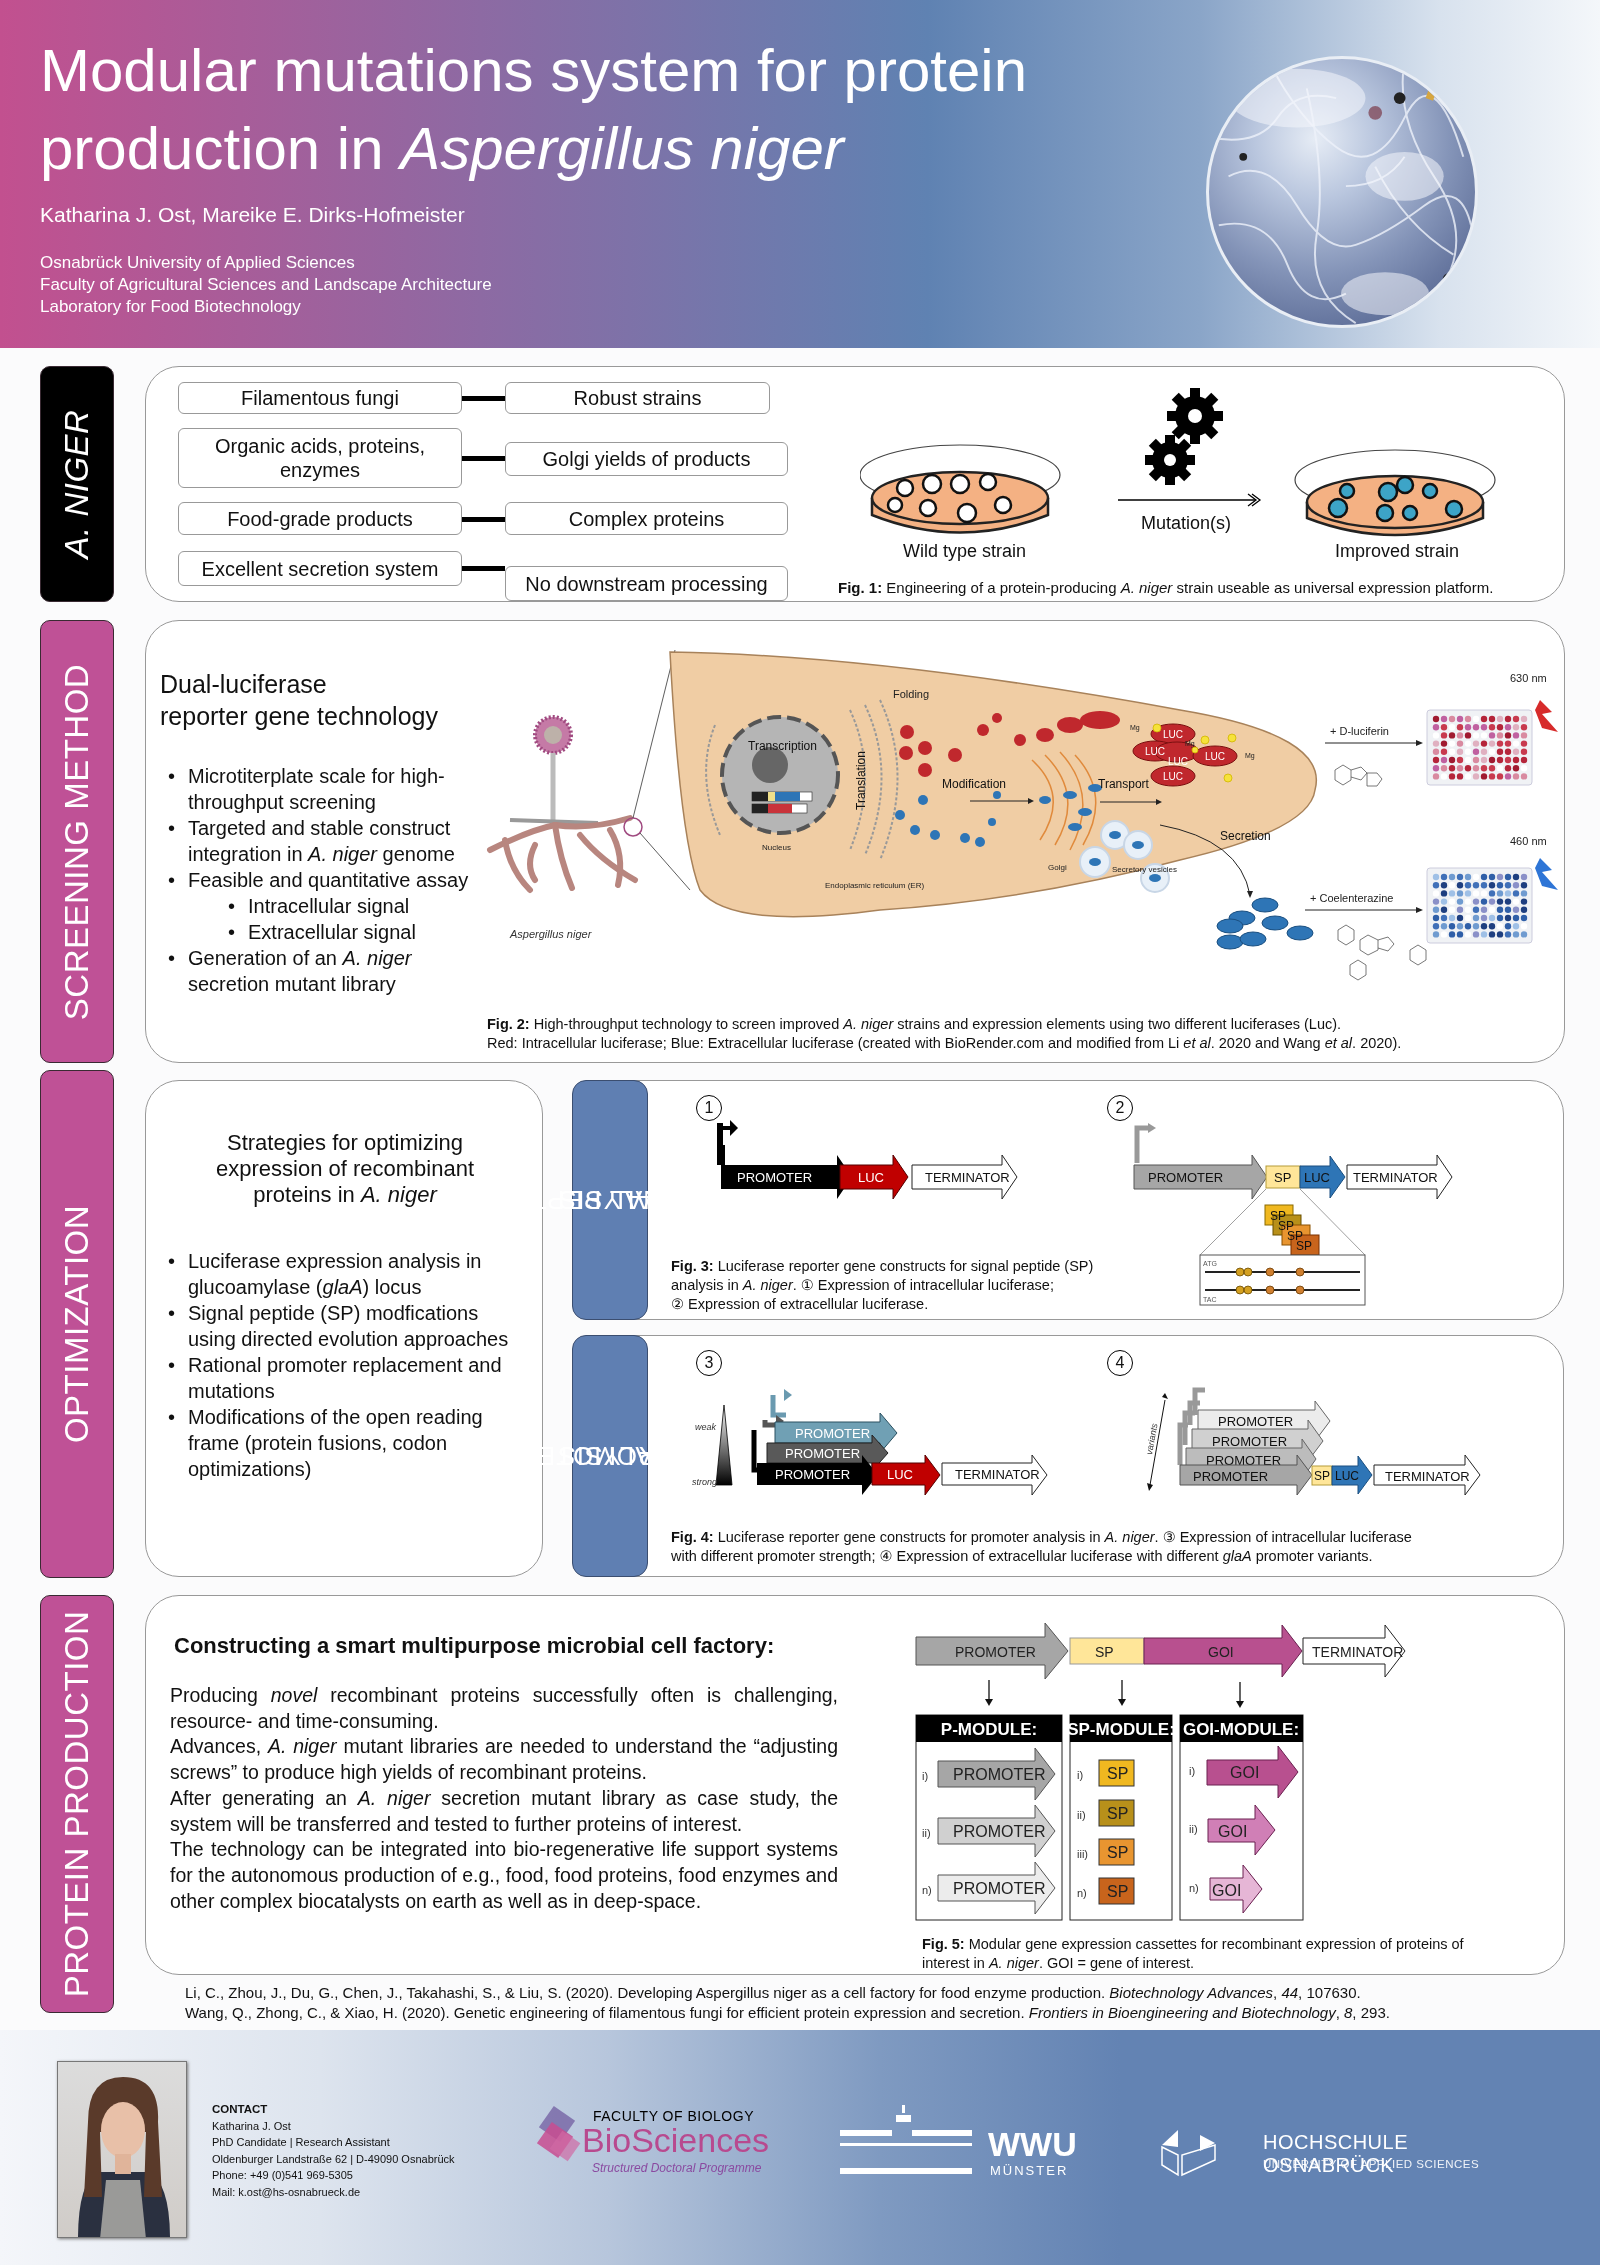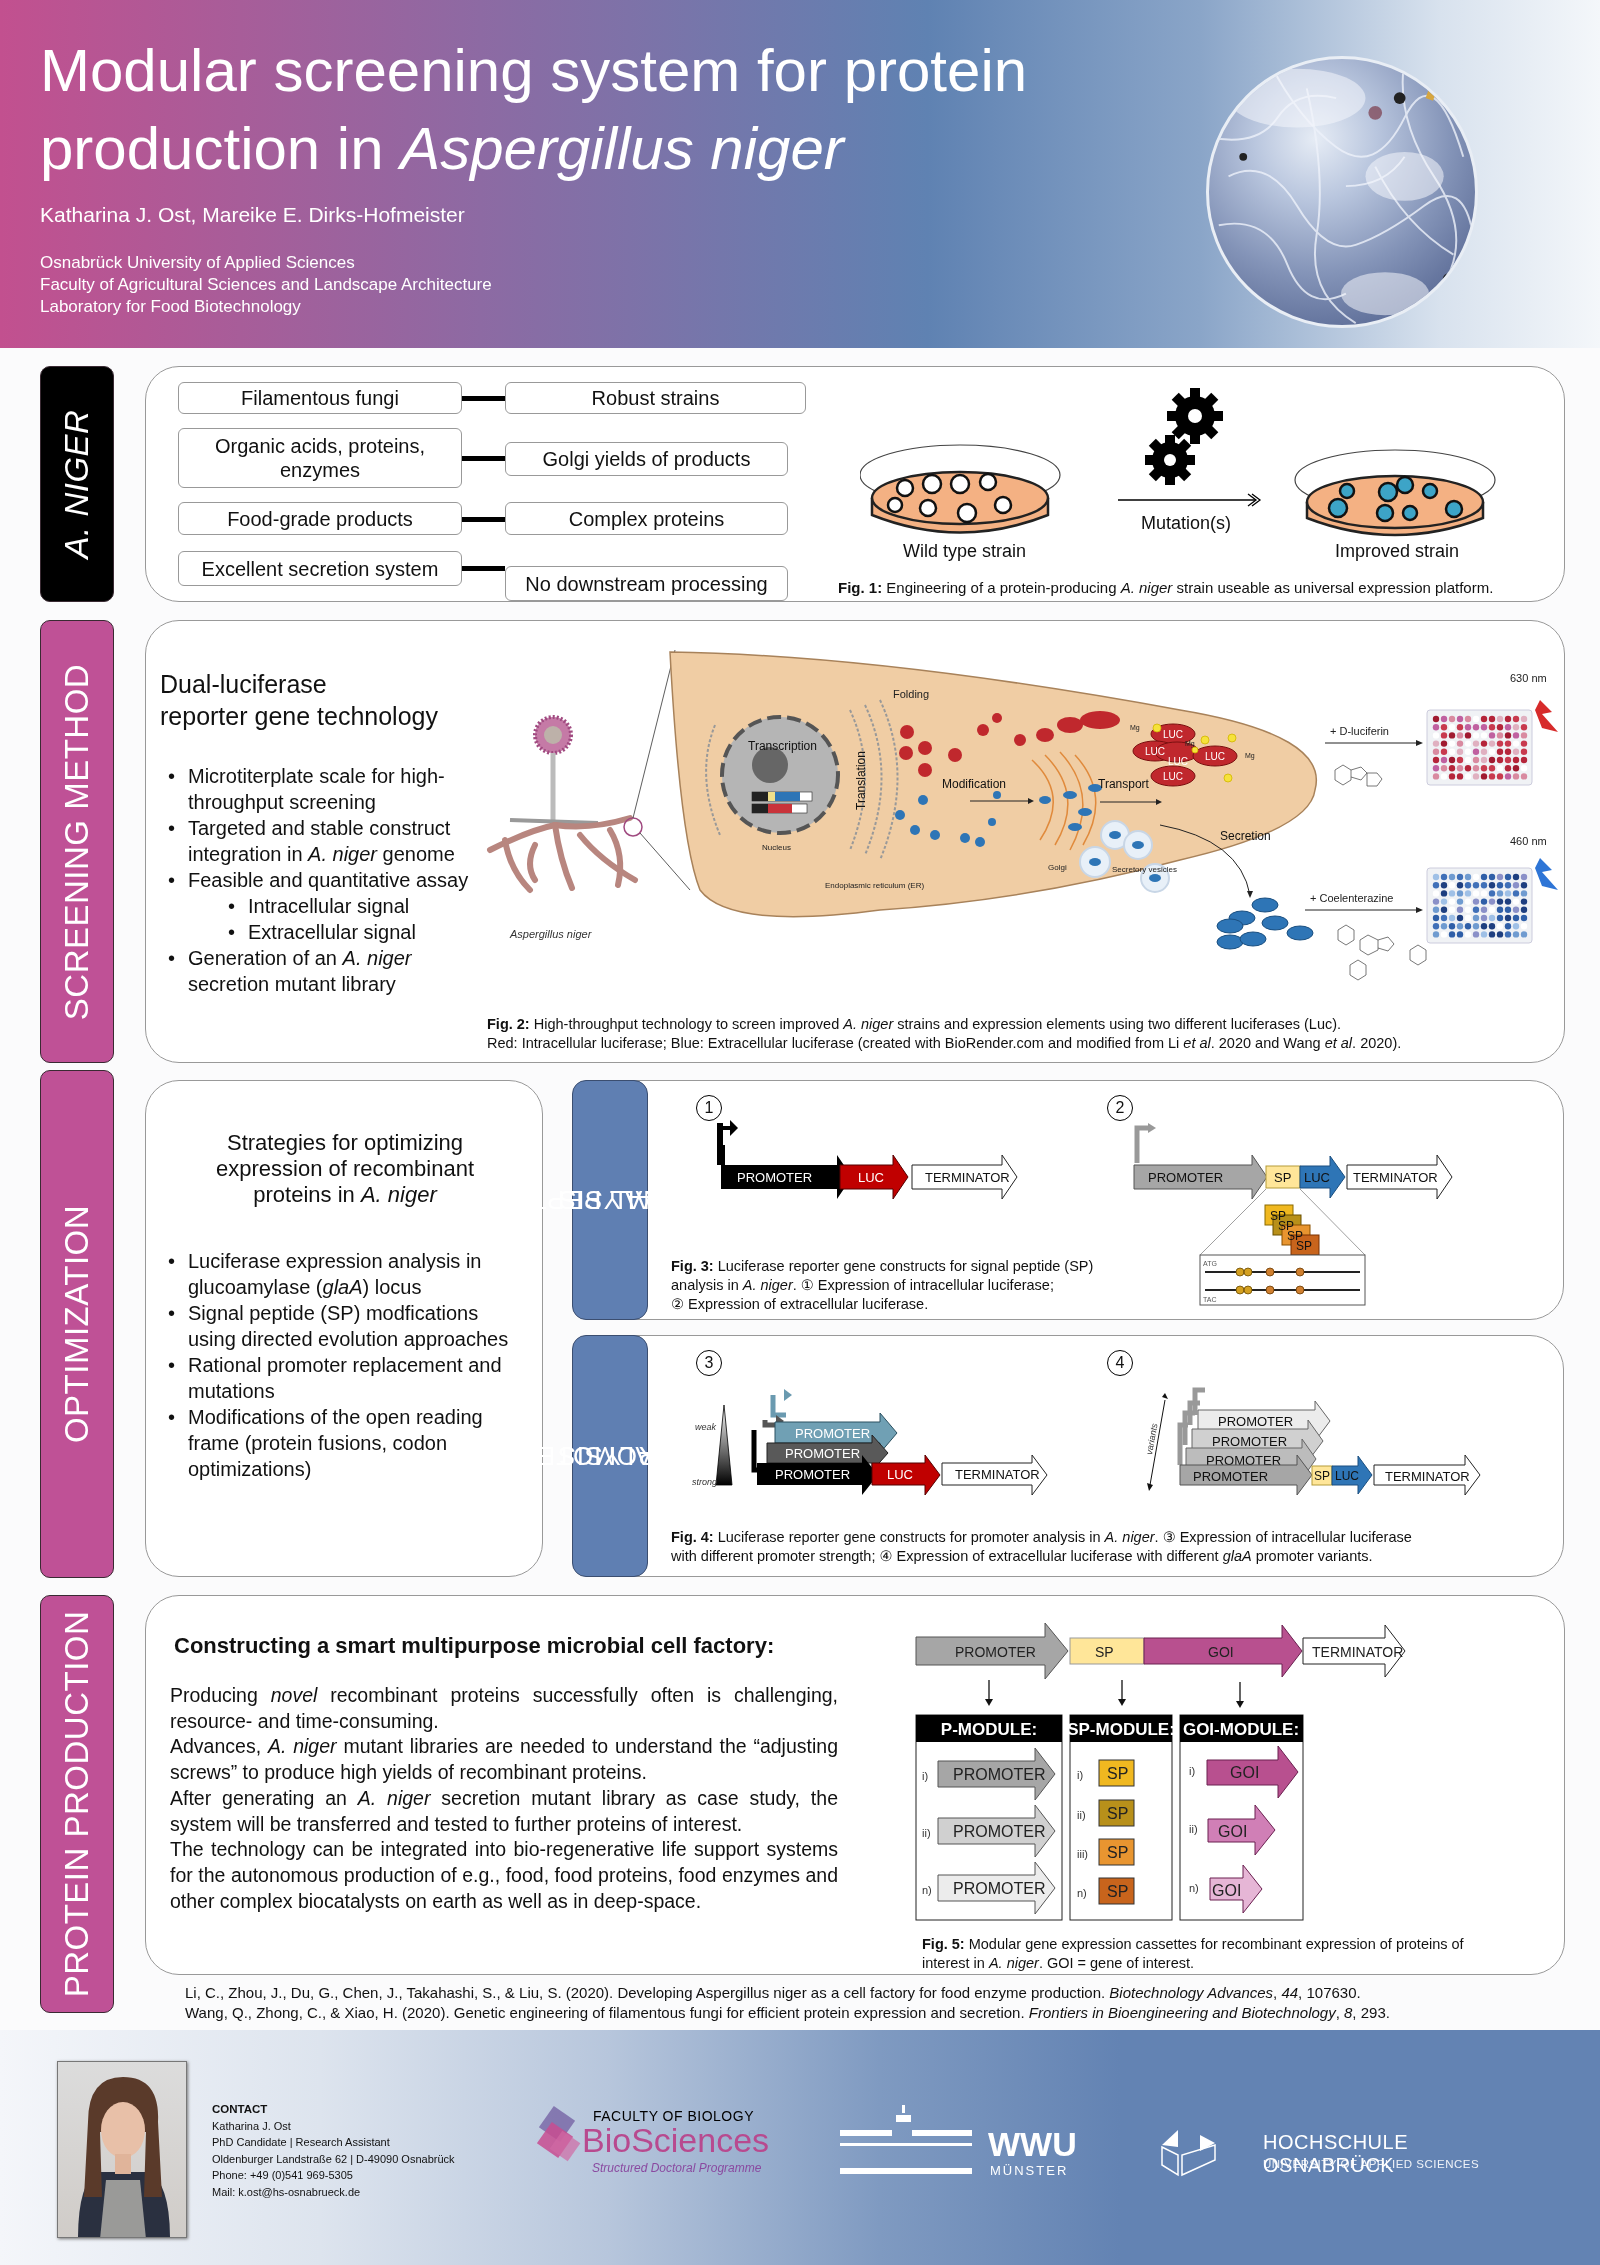--- a/index.html
+++ b/index.html
@@ -38,21 +38,21 @@
 #photo{position:absolute;left:57px;top:2061px;width:130px;height:177px;background:linear-gradient(180deg,#dcdcdc 0%,#d0ccc8 100%);border:1px solid #777;box-shadow:1px 1px 3px #777;overflow:hidden}
 #contact{position:absolute;left:212px;top:2101px;font-size:11px;line-height:16.5px;color:#111}
 #contact b{font-size:11.5px}
 .logo{position:absolute;color:#fff}
 </style>
 </head>
 <body>
 
 <div id="header">
   <div id="title">
-    <div>Modular screening system for protein</div>
+    <div>Modular mutations system for protein</div>
     <div><span>production in </span><i>Aspergillus niger</i></div>
   </div>
   <div id="authors">Katharina J. Ost, Mareike E. Dirks-Hofmeister</div>
   <div id="affil">
     <div>Osnabrück University of Applied Sciences</div>
     <div>Faculty of Agricultural Sciences and Landscape Architecture</div>
     <div>Laboratory for Food Biotechnology</div>
   </div>
   <div id="micro">
     <svg viewBox="0 0 272 272">
@@ -89,21 +89,21 @@
 <div class="tab pink" style="top:1070px;height:508px">
     <span>OPTIMIZATION</span>
   </div>
 <div class="tab pink" style="top:1595px;height:418px">
     <span>PROTEIN PRODUCTION</span>
   </div>
 
 <div class="panel" style="left:145px;top:366px;width:1420px;height:236px"></div>
 <div class="pill" style="left:178px;top:382px;width:284px;height:32px">Filamentous fungi</div>
 <div class="conn" style="left:462px;top:396px;width:43px"></div>
-<div class="pill" style="left:505px;top:382px;width:301px;height:32px">Robust strains</div>
+<div class="pill" style="left:505px;top:382px;width:265px;height:32px">Robust strains</div>
 <div class="pill" style="left:178px;top:428px;width:284px;height:60px;padding:0 28px">Organic acids, proteins, enzymes</div>
 <div class="conn" style="left:462px;top:456px;width:43px"></div>
 <div class="pill" style="left:505px;top:442px;width:283px;height:34px">Golgi yields of products</div>
 <div class="pill" style="left:178px;top:502px;width:284px;height:33px">Food-grade products</div>
 <div class="conn" style="left:462px;top:517px;width:43px"></div>
 <div class="pill" style="left:505px;top:502px;width:283px;height:33px">Complex proteins</div>
 <div class="pill" style="left:178px;top:551px;width:284px;height:35px">Excellent secretion system</div>
 <div class="conn" style="left:462px;top:566px;width:43px"></div>
 <div class="pill" style="left:505px;top:566px;width:283px;height:35px">No downstream processing</div>
 

